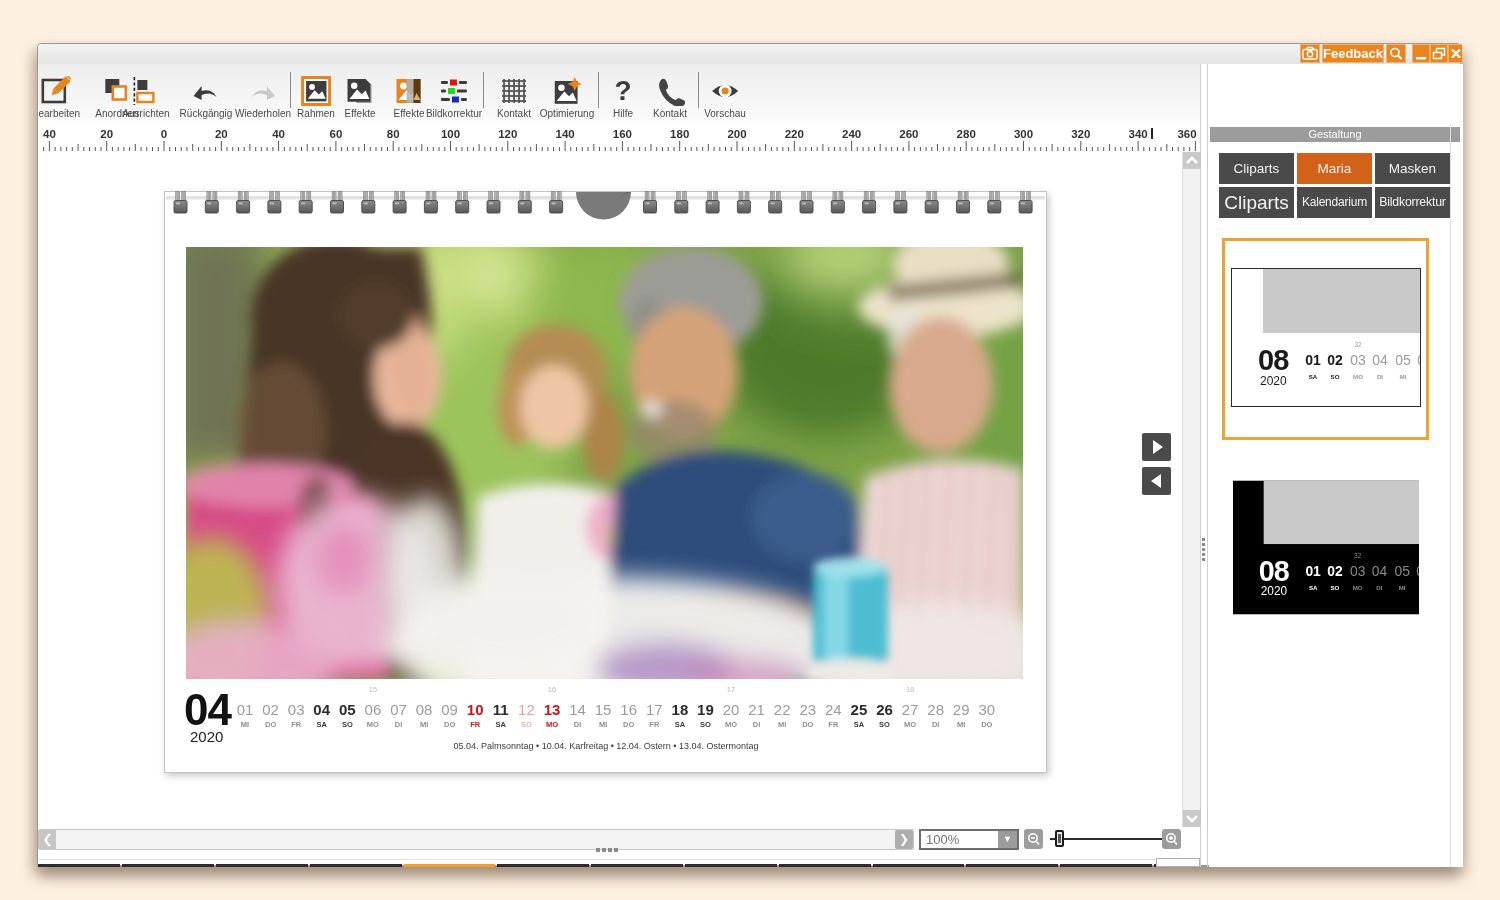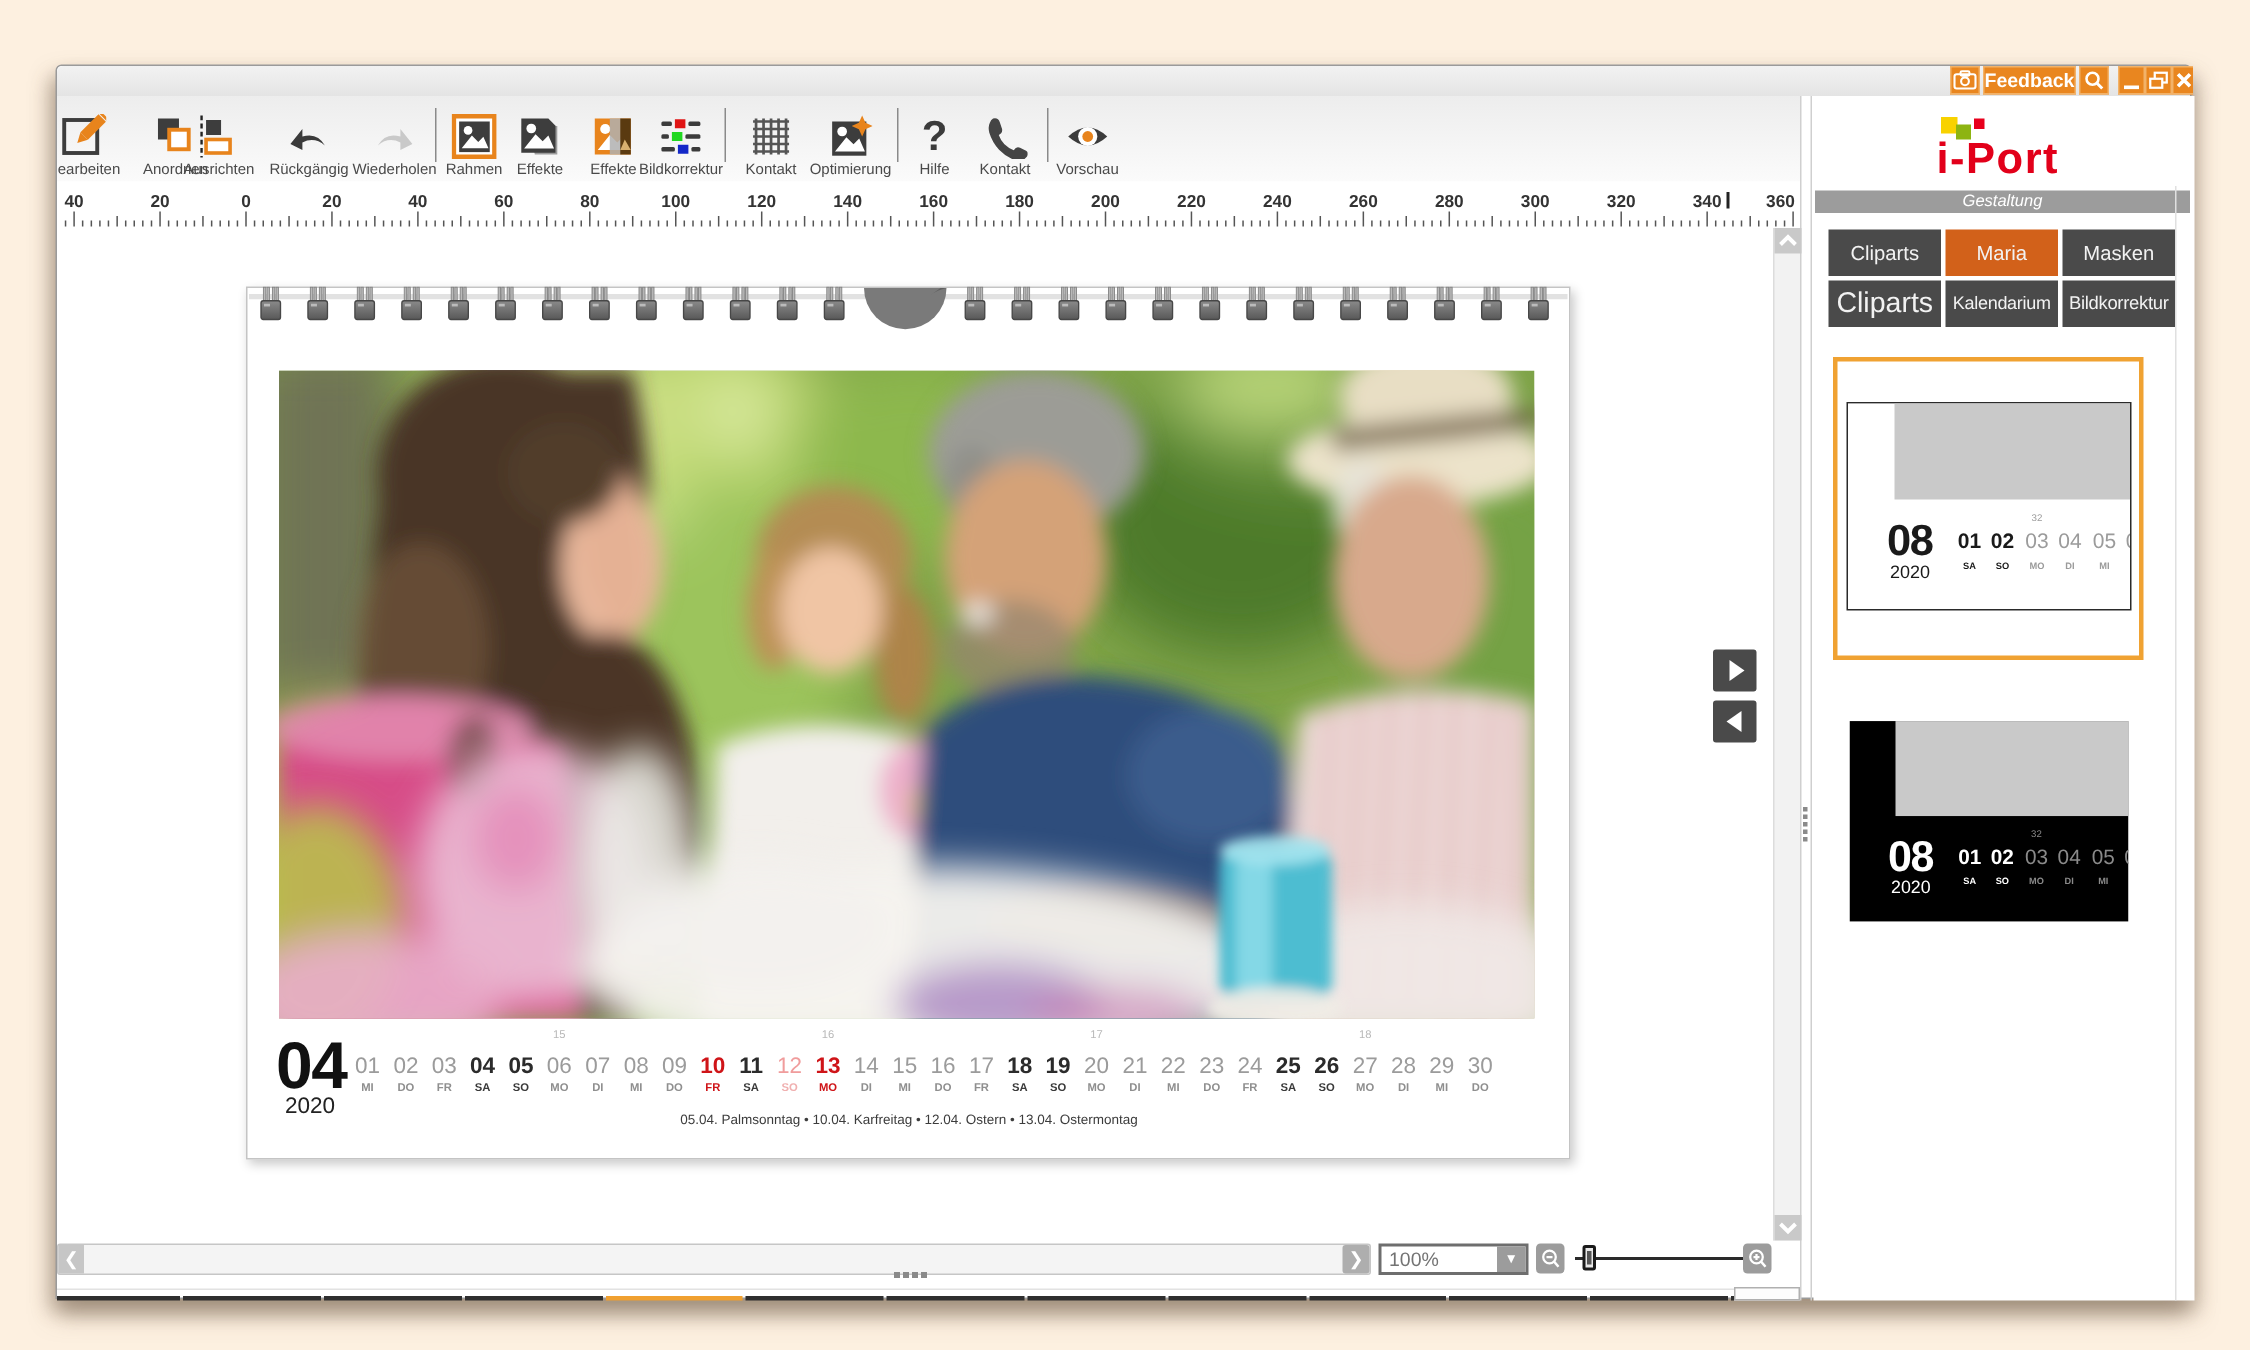--- a/index.html
+++ b/index.html
@@ -13,21 +13,21 @@
 .tsep { position:absolute; top:8px; width:1px; height:36px; background:#8a8a8a; }
 #ruler { position:absolute; left:0; top:77px; width:1162px; height:31px; background:#fff; }
 #canvas { position:absolute; left:0; top:108px; width:1144px; height:676px; background:#fff; }
 #page { position:absolute; left:126px; top:39px; width:883px; height:582px; background:#fff; border:1px solid #c4c4c4; box-shadow:2px 3px 7px rgba(0,0,0,0.22); }
 .obtn { position:absolute; top:0; height:19px; background:#e9861f; border:1px solid #f2b269; color:#fff; text-align:center; }
 #vscroll { position:absolute; left:1144px; top:108px; width:18px; height:675px; background:#f2f2f2; border-left:1px solid #dcdcdc; }
 .varrow { position:absolute; left:0; width:18px; height:17px; background:#c9c9c9; }
 #hscroll { position:absolute; left:0px; top:785px; width:876px; height:21px; background:#f4f4f4; border:1px solid #c6c6c6; border-radius:2px; }
 #sidebar { position:absolute; left:1171px; top:20px; width:254px; height:803px; background:#fff; }
 .sbtn { position:absolute; width:75px; height:31px; background:#4a4a4a; color:#f2f2f2; font-size:13.5px; text-align:center; line-height:31px; }
-#gest { position:absolute; left:1px; top:63px; width:250px; height:15px; background:#9c9c9c; color:#fff; font-size:11px; text-align:center; line-height:15px;font-style:italic; }
+#gest { position:absolute; left:1px; top:63px; width:250px; height:15px; background:#9c9c9c; color:#fff; font-size:11px; text-align:center; line-height:15px; }
 .thumbwrap { position:absolute; background:#fff; }
 </style></head>
 <body>
 <div id="win">
   <div id="titlebar"></div>
   <div id="toolbar">
       <div class="tbi" style="left:18px">
         <div class="tbicon"><svg width="30" height="30" viewBox="0 0 30 30">
             <rect x="2" y="4" width="22" height="22" fill="none" stroke="#3d3d3d" stroke-width="2.6"></rect>
             <g transform="rotate(45 16 14)">
@@ -803,26 +803,20 @@
         <rect x="3" y="12" width="10" height="2.4" fill="#fff"></rect>
       </svg></div>
   <div class="obtn" style="left:1392px;width:18px"><svg width="16" height="17" viewBox="0 0 16 17">
         <rect x="5.5" y="3.5" width="8" height="6.5" fill="none" stroke="#fff" stroke-width="1.5"></rect>
         <rect x="2.5" y="7.5" width="8" height="6" fill="#e9861f" stroke="#fff" stroke-width="1.5"></rect>
       </svg></div>
   <div class="obtn" style="left:1410px;width:14px;border-right:none"><svg width="12" height="17" viewBox="0 0 12 17">
         <path d="M2,4.5 L10,12.5 M10,4.5 L2,12.5" stroke="#fff" stroke-width="2.4"></path>
       </svg></div>
 
-  <div class="abs" style="left:1253px;top:30px;width:170px;height:60px;z-index:6">
-    <div class="abs" style="left:3px;top:4px;width:11px;height:11px;background:#f8d200"></div>
-    <div class="abs" style="left:13px;top:9px;width:10px;height:10px;background:#8db412"></div>
-    <div class="abs" style="left:25px;top:5px;width:7px;height:7px;background:#e8001c"></div>
-    <div class="abs" style="left:0px;top:16px;font-size:29px;font-weight:bold;color:#e2001a;letter-spacing:1px">i-Port</div>
-  </div>
 
   <div id="sidebar">
     <div id="gest">Gestaltung</div>
     <div class="sbtn" style="left:10px;top:89px">Cliparts</div>
     <div class="sbtn" style="left:88px;top:89px;background:#d2611a">Maria</div>
     <div class="sbtn" style="left:166px;top:89px">Masken</div>
     <div class="sbtn" style="left:10px;top:123px;font-size:19px">Cliparts</div>
     <div class="sbtn" style="left:88px;top:123px;font-size:12px;letter-spacing:-0.2px">Kalendarium</div>
     <div class="sbtn" style="left:166px;top:123px;font-size:12.3px;letter-spacing:-0.2px">Bildkorrektur</div>
     <div class="thumbwrap" style="left:13px;top:174px;width:207px;height:202px;border:3px solid #f0a232">

